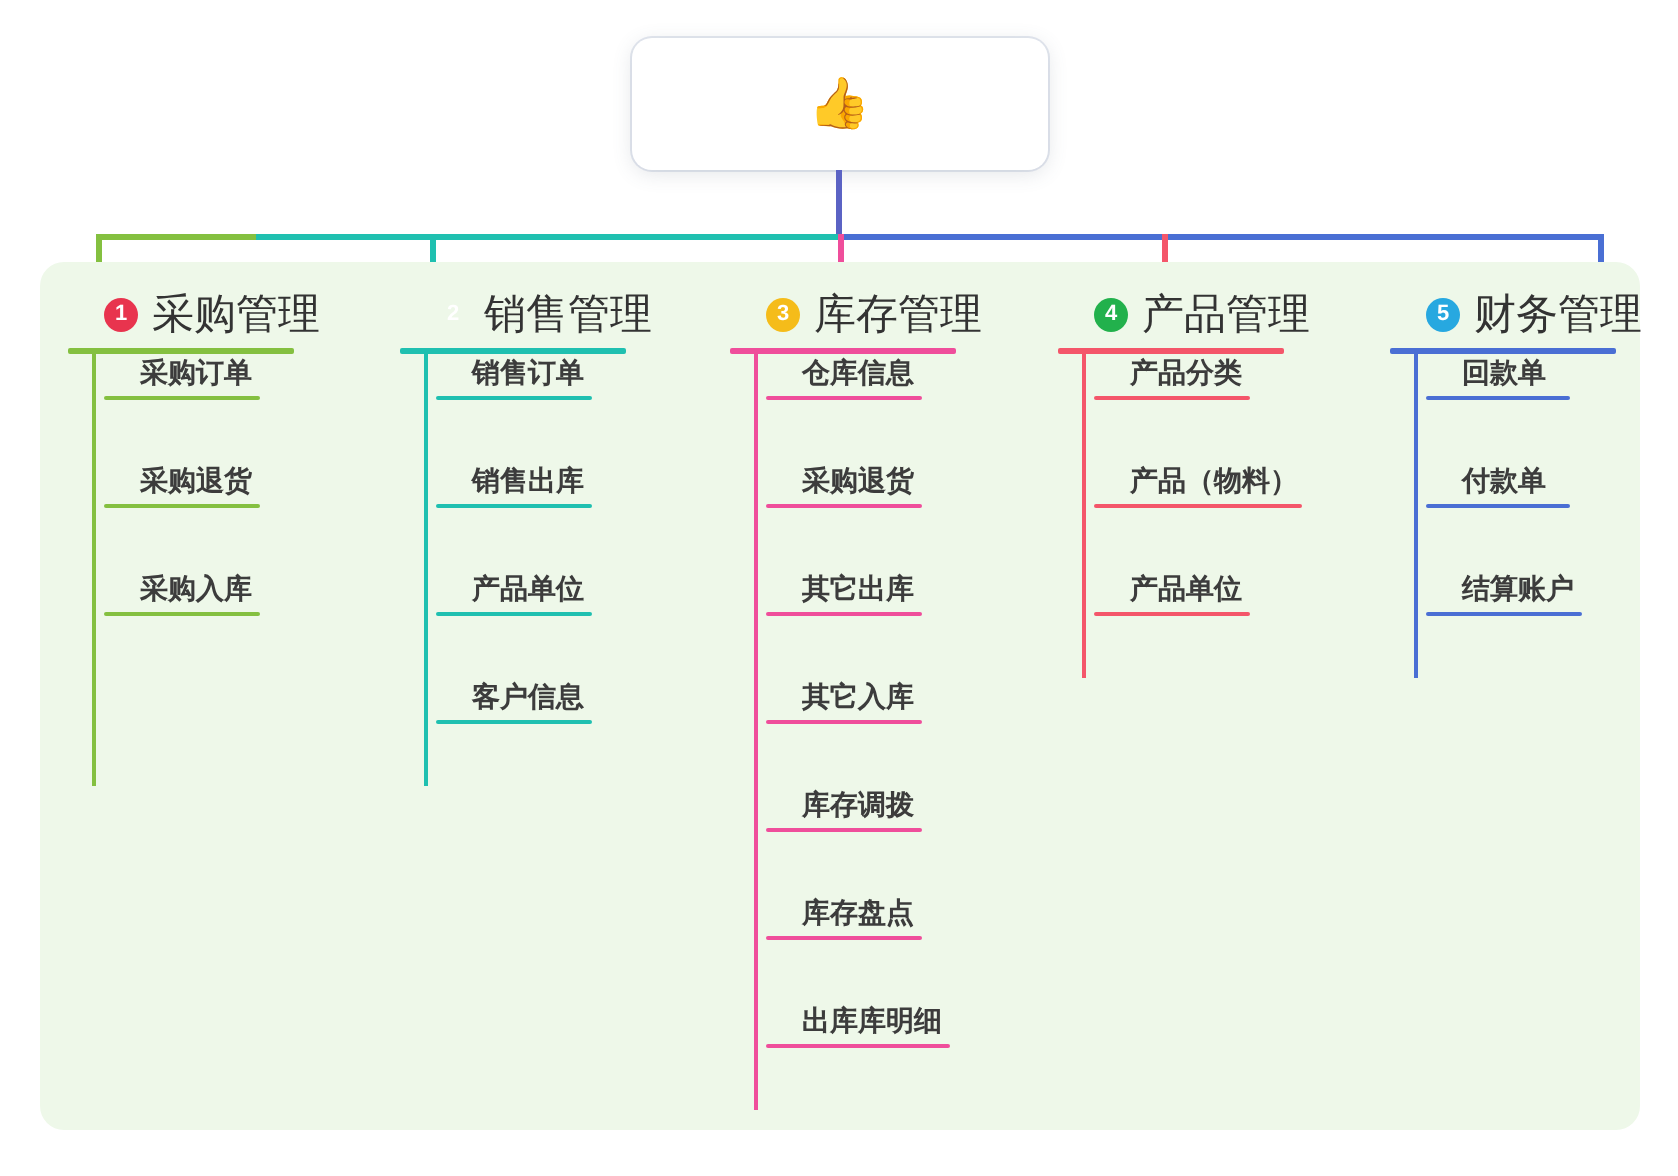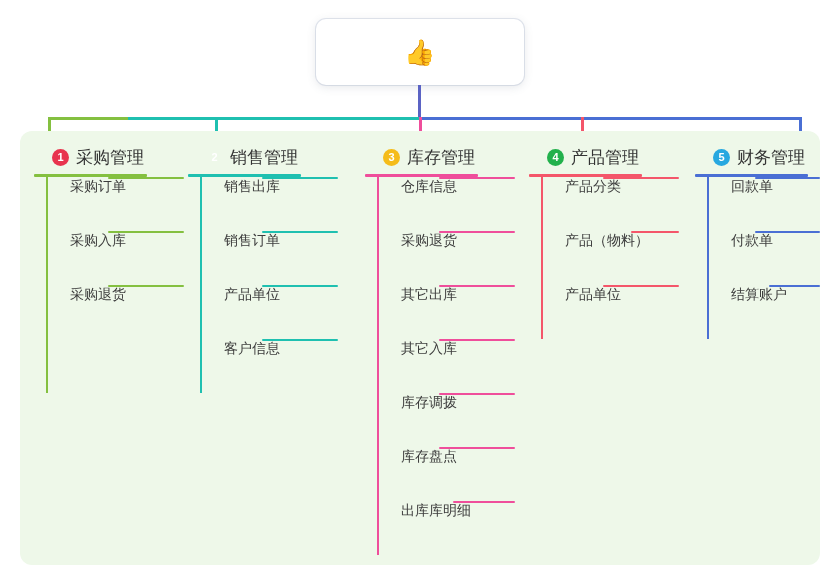--- a/index.html
+++ b/index.html
@@ -83,21 +83,21 @@
     height: 17px;
     border-radius: 50%;
     color: #ffffff;
     font-size: 11px;
     line-height: 17px;
     text-align: center;
     font-weight: bold;
     flex: none;
   }
   .col-title {
-    font-size: 17px;
+    font-size: 21px;
     color: #333333;
     white-space: nowrap;
   }
   .col-rule {
     height: 3px;
     border-radius: 1px;
     margin-top: 4px;
   }
 
   .leaves {
@@ -108,22 +108,24 @@
   .trunk {
     position: absolute;
     left: 12px;
     top: 0;
     width: 2px;
   }
   .leaf {
     height: 54px;
     position: relative;
     display: flex;
+    flex-direction: column;
     padding-left: 18px;
     box-sizing: border-box;
+    font-weight: bold;
   }
   .leaf-label {
     font-size: 14px;
     color: #3c3c3c;
     white-space: nowrap;
     line-height: 18px;
     padding-bottom: 3px;
   }
   .leaf-rule {
     height: 2px;
@@ -161,43 +163,43 @@
           <span class="col-title">采购管理</span>
         </div>
         <div class="col-rule" style="background: rgb(132, 192, 64); width: 113px; margin-left: 0px;"></div>
         <div class="leaves">
           <div class="trunk" style="background: rgb(132, 192, 64); height: 216px;"></div>
           <div class="leaf">
             <div class="leaf-label">采购订单</div>
             <div class="leaf-rule" style="background: rgb(132, 192, 64); width: 78px; margin-left: -18px;"></div>
           </div>
           <div class="leaf">
+            <div class="leaf-label">采购退货</div>
+            <div class="leaf-rule" style="background: rgb(132, 192, 64); width: 78px; margin-left: -18px;"></div>
+          </div>
+          <div class="leaf">
             <div class="leaf-label">采购入库</div>
             <div class="leaf-rule" style="background: rgb(132, 192, 64); width: 78px; margin-left: -18px;"></div>
           </div>
-          <div class="leaf">
-            <div class="leaf-label">采购退货</div>
-            <div class="leaf-rule" style="background: rgb(132, 192, 64); width: 78px; margin-left: -18px;"></div>
-          </div>
-        </div>
-      </div>
-      <div class="column" style="left: 188px; width: 150px;">
+        </div>
+      </div>
+      <div class="column" style="left: 200px; width: 150px;">
         <div class="col-header">
           <span class="badge">2</span>
           <span class="col-title">销售管理</span>
         </div>
         <div class="col-rule" style="background: rgb(31, 192, 176); width: 113px; margin-left: 0px;"></div>
         <div class="leaves">
           <div class="trunk" style="background: rgb(31, 192, 176); height: 216px;"></div>
           <div class="leaf">
+            <div class="leaf-label">销售订单</div>
+            <div class="leaf-rule" style="background: rgb(31, 192, 176); width: 78px; margin-left: -18px;"></div>
+          </div>
+          <div class="leaf">
             <div class="leaf-label">销售出库</div>
-            <div class="leaf-rule" style="background: rgb(31, 192, 176); width: 78px; margin-left: -18px;"></div>
-          </div>
-          <div class="leaf">
-            <div class="leaf-label">销售订单</div>
             <div class="leaf-rule" style="background: rgb(31, 192, 176); width: 78px; margin-left: -18px;"></div>
           </div>
           <div class="leaf">
             <div class="leaf-label">产品单位</div>
             <div class="leaf-rule" style="background: rgb(31, 192, 176); width: 78px; margin-left: -18px;"></div>
           </div>
           <div class="leaf">
             <div class="leaf-label">客户信息</div>
             <div class="leaf-rule" style="background: rgb(31, 192, 176); width: 78px; margin-left: -18px;"></div>
           </div>

